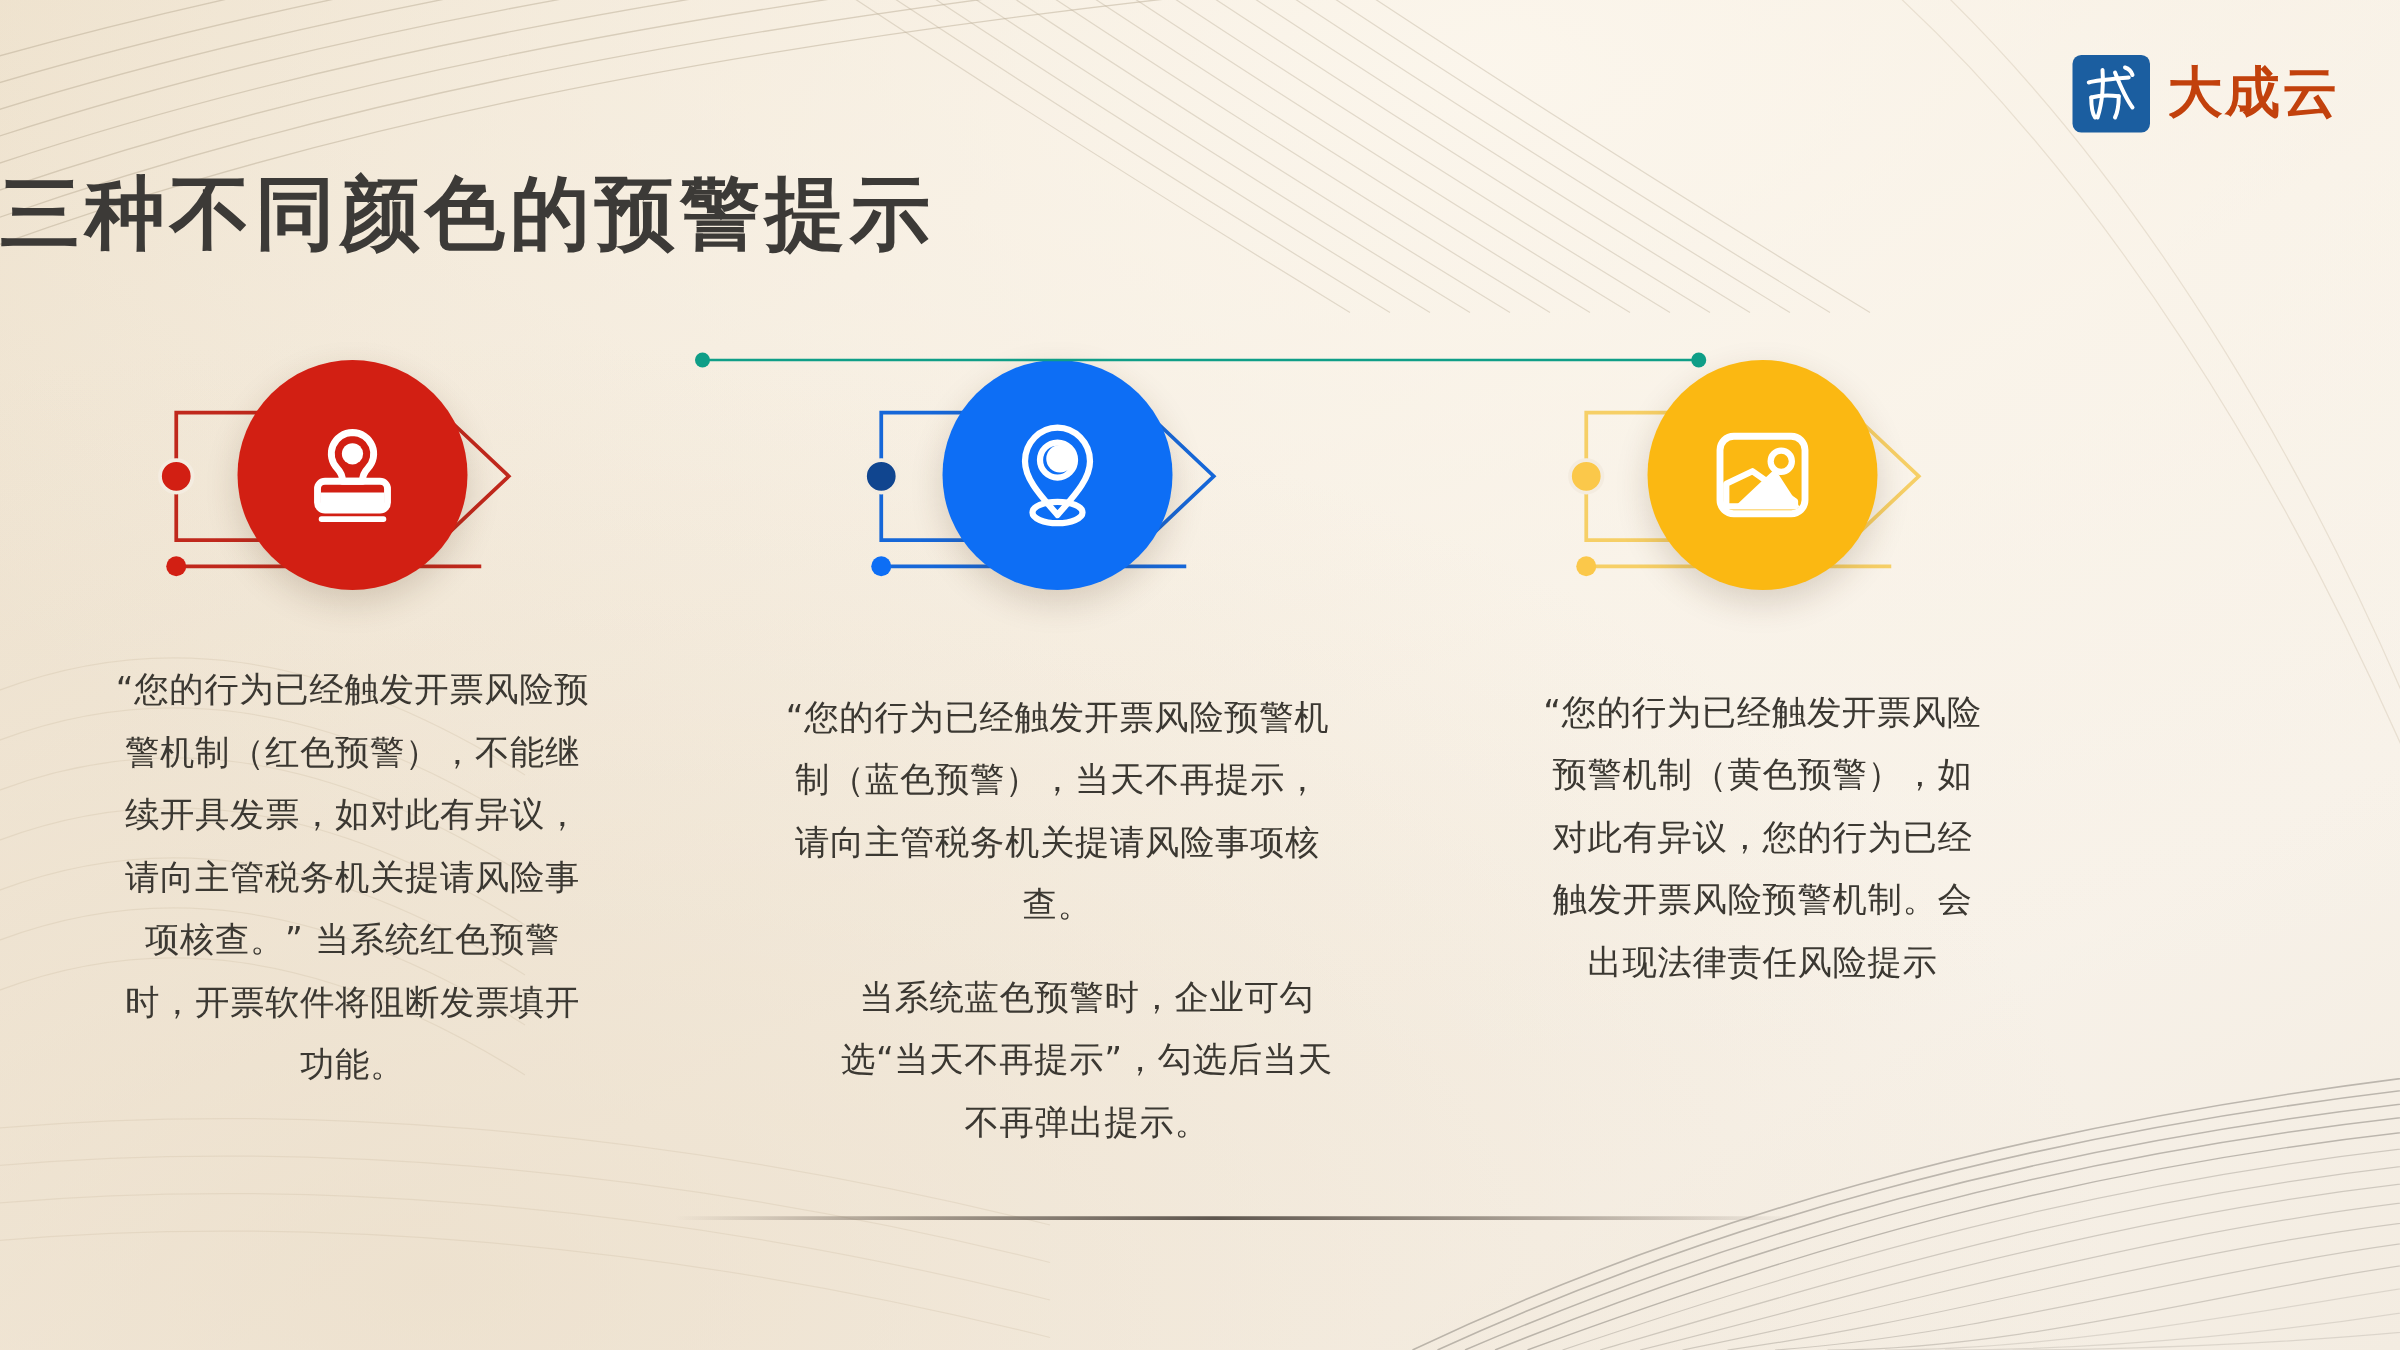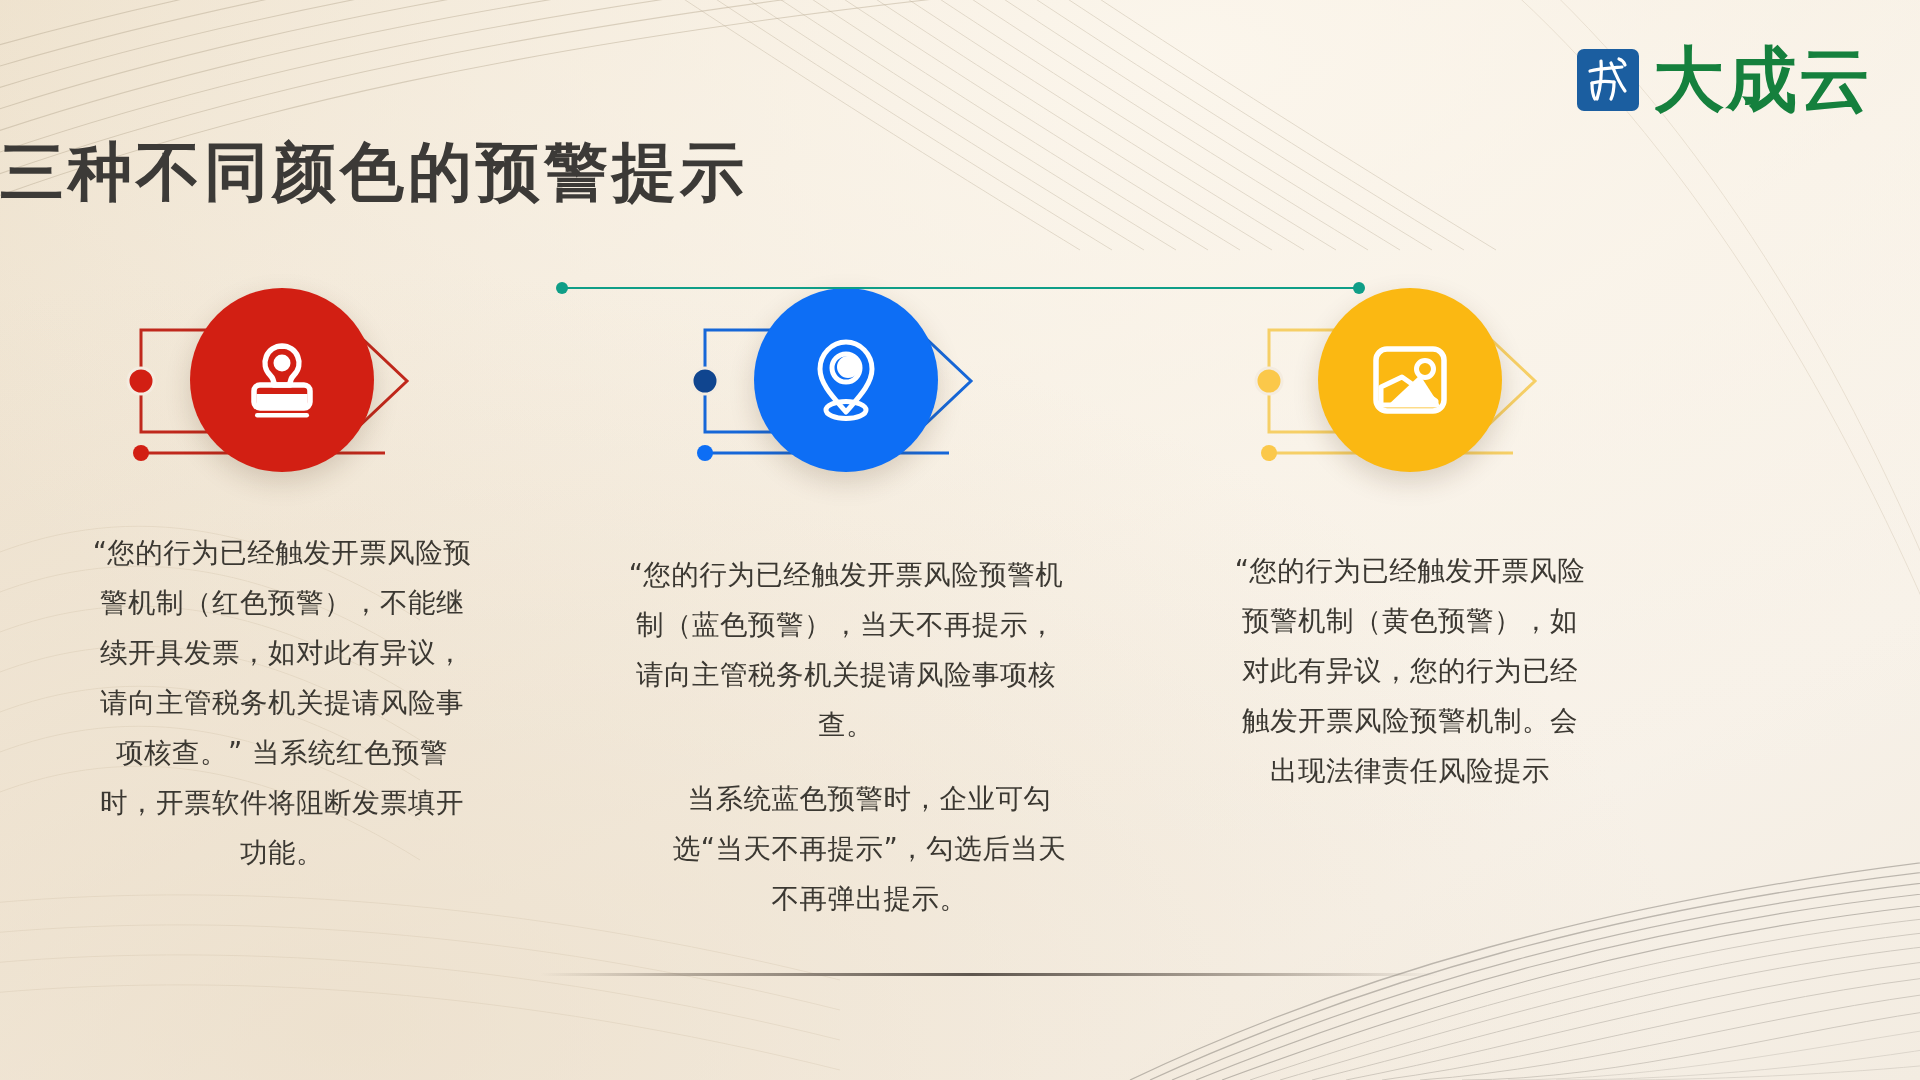--- a/index.html
+++ b/index.html
@@ -18,21 +18,21 @@
   #logo {
     position:absolute; top:44px; right:48px;
     display:flex; align-items:center; gap:14px; z-index:5;
   }
   #logo .logo-mark {
     width:62px; height:62px; border-radius:7px;
     background:#1b5ea0; position:relative; flex:none;
   }
   #logo .logo-mark svg { position:absolute; inset:0; }
   #logo .logo-word {
-    font-size:71px; font-weight:bold; color:#15803d;
+    font-size:44px; font-weight:bold; color:#c2410c;
     letter-spacing:2px; line-height:1; white-space:nowrap;
     font-family:"DejaVu Sans","Liberation Sans",sans-serif;
   }
 
   
   #title-block { position:absolute; top:136px; left:0; width:1920px; z-index:5; }
   #page-title {
     font-size:64px; font-weight:bold; color:#3c3a37;
     letter-spacing:4px; line-height:1.15;
     font-family:"DejaVu Sans","Liberation Sans",sans-serif;

